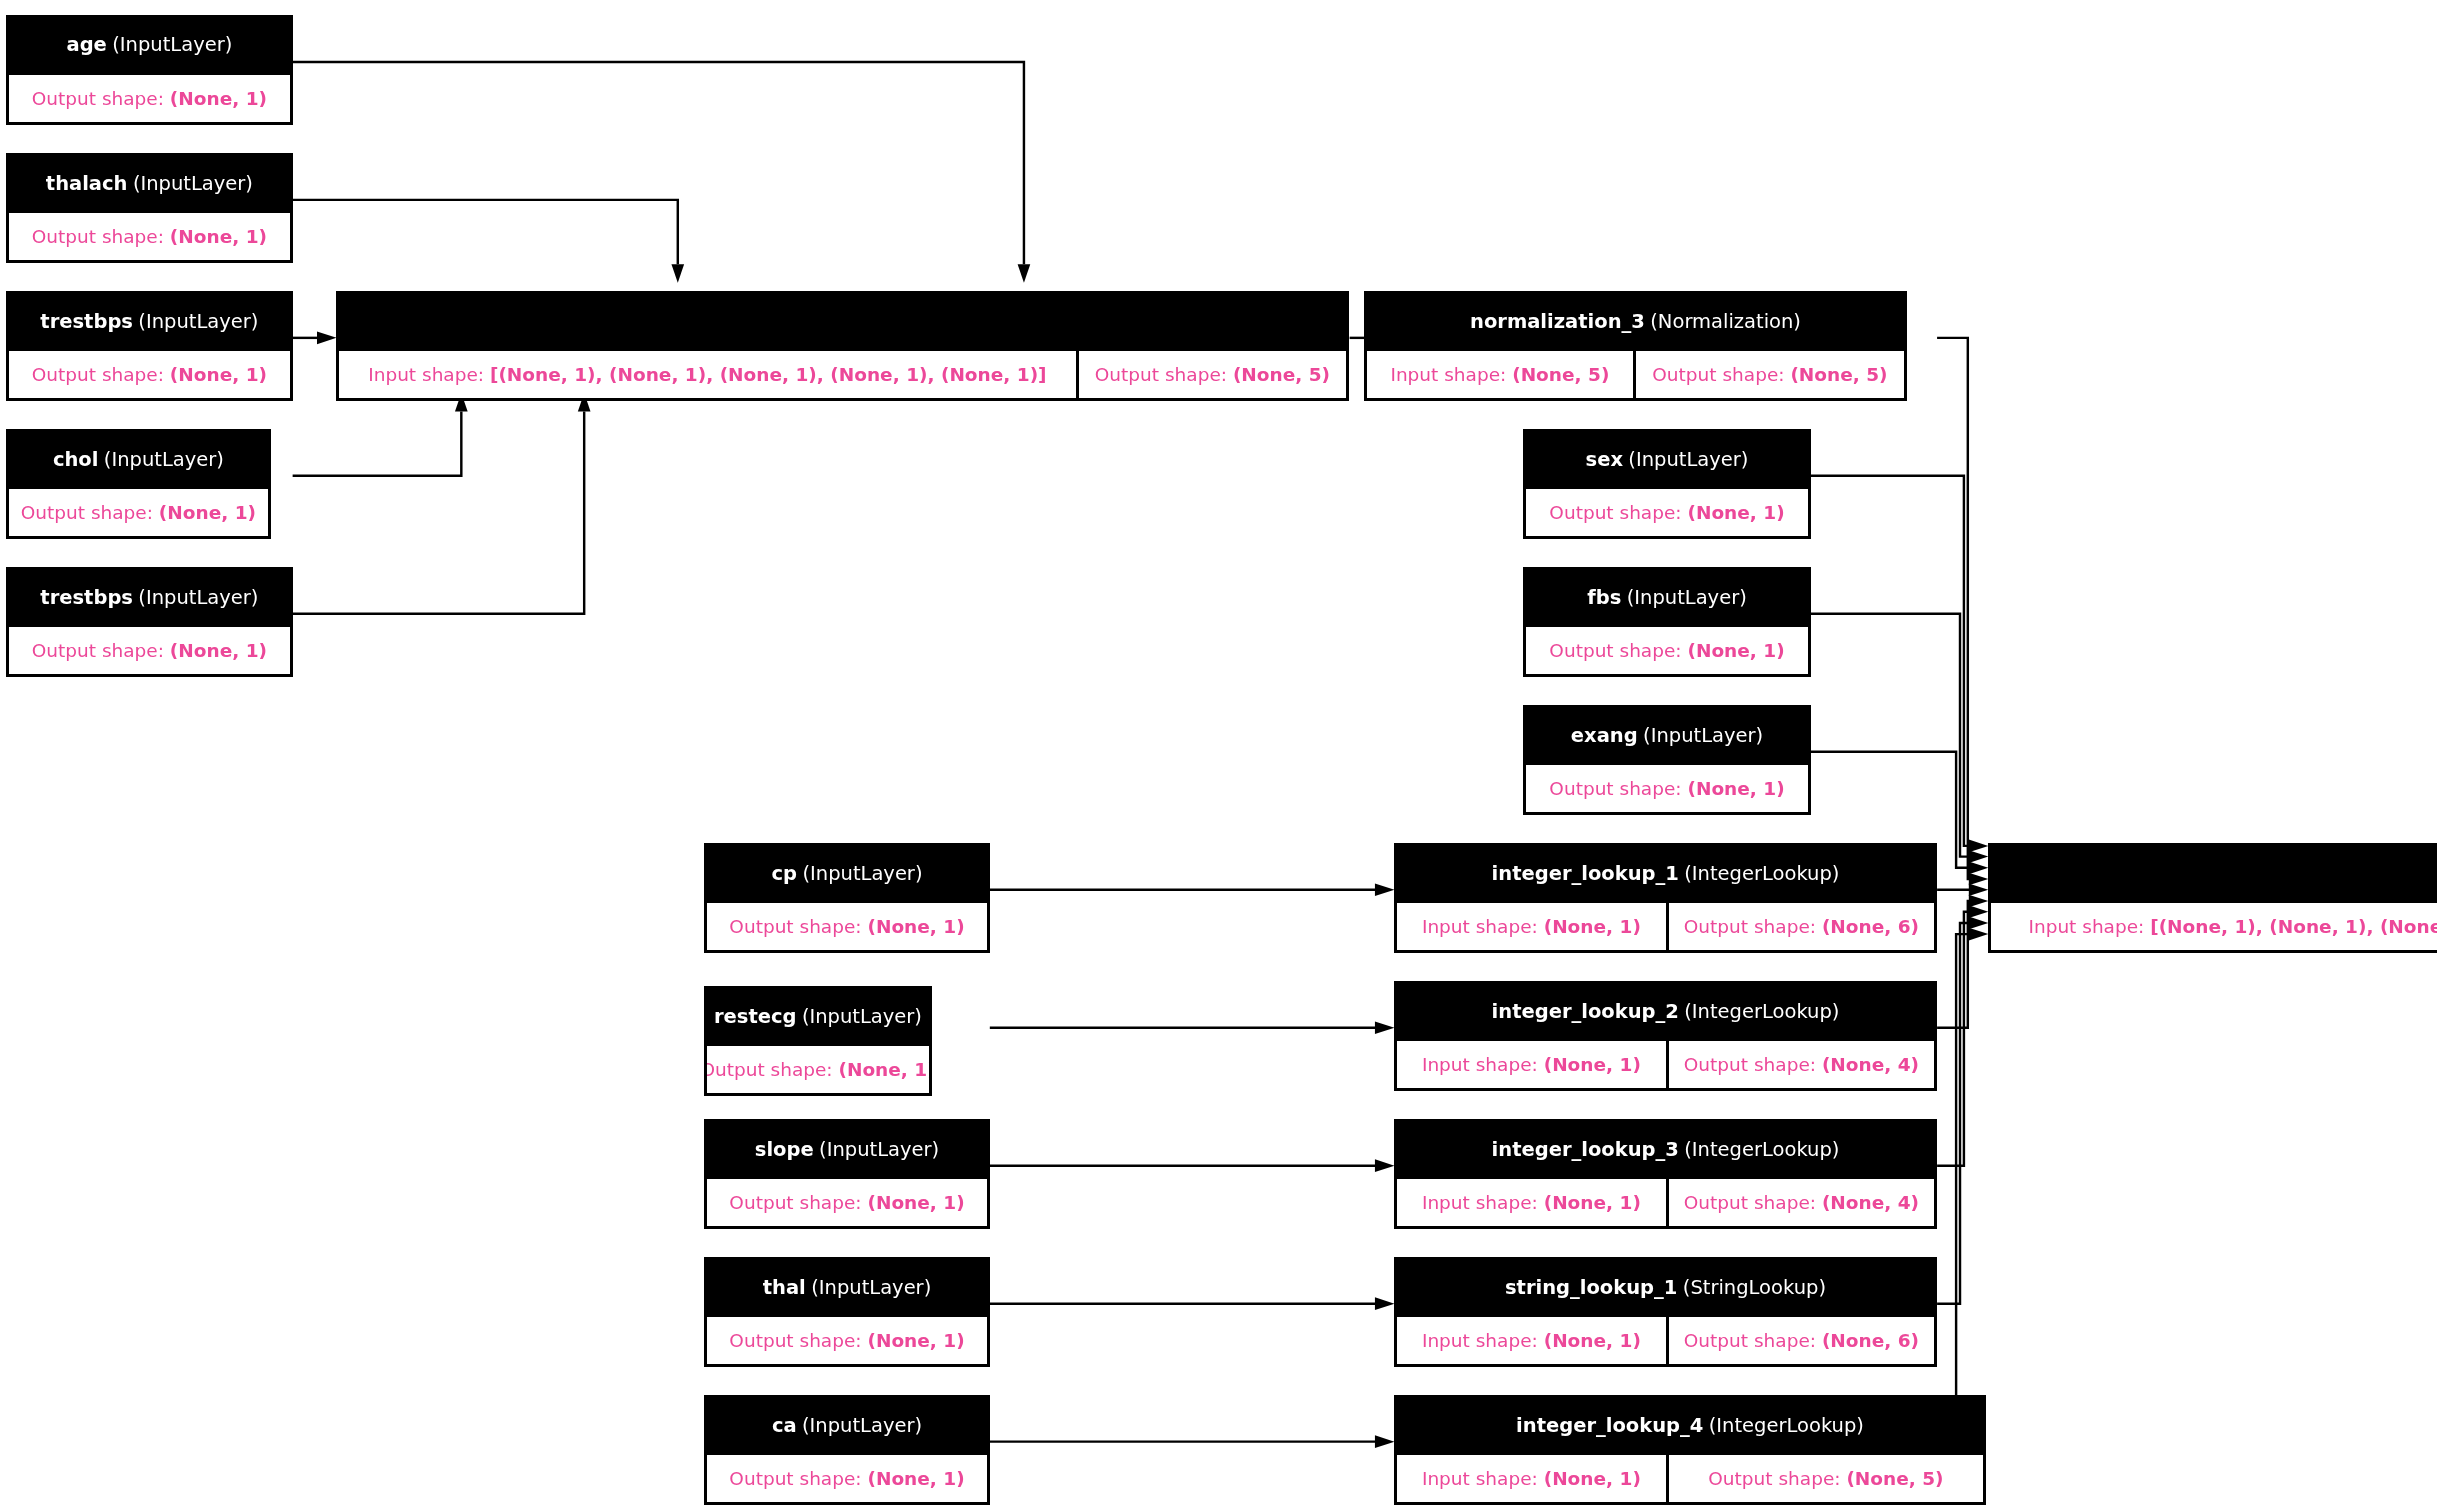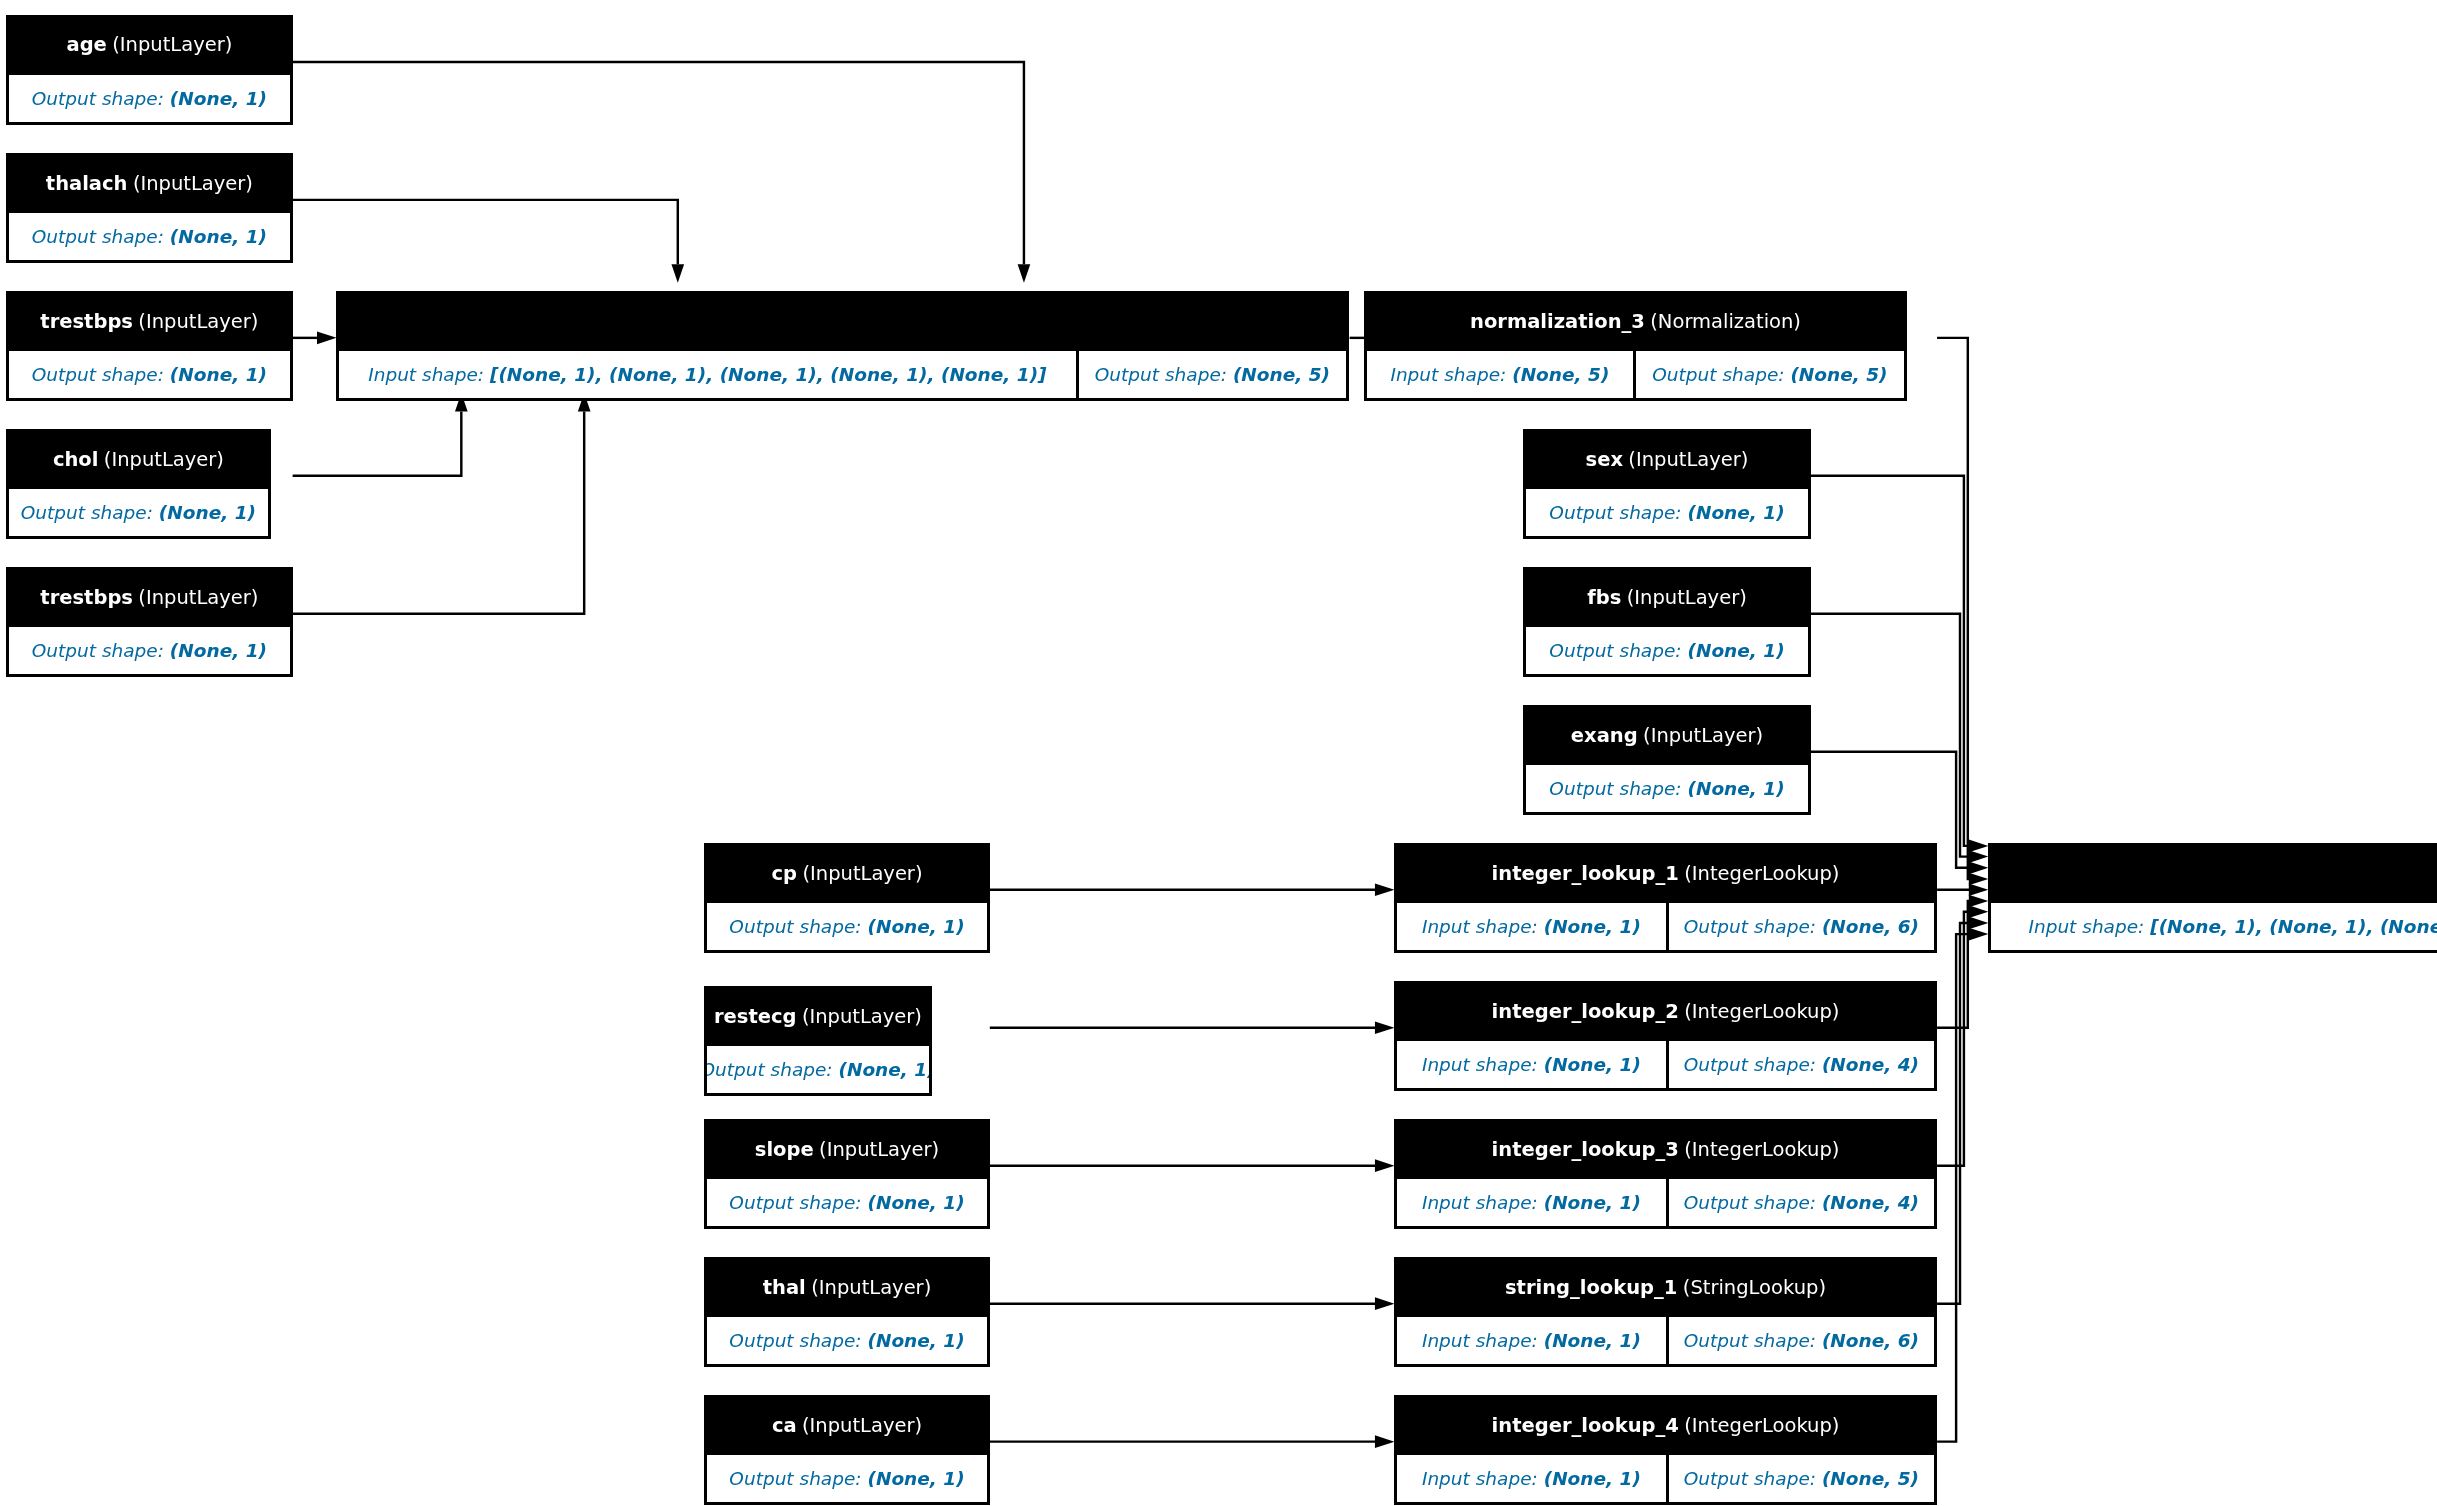--- a/index.html
+++ b/index.html
@@ -4,22 +4,22 @@
 <style>
   html,body{margin:0;padding:0;background:#ffffff;}
   body{width:3471px;height:1506px;position:relative;font-family:"DejaVu Sans",sans-serif;}
   #canvas{position:absolute;left:0;top:0;width:3471px;height:1506px;background:#ffffff;overflow:hidden;}
   svg.edges{position:absolute;left:0;top:0;z-index:1;}
   .node{position:absolute;height:110px;background:#000000;color:#ffffff;z-index:2;box-sizing:border-box;margin-top:8px;}
   .hdr{height:60px;display:flex;align-items:center;justify-content:center;font-size:19.5px;white-space:pre;}
   .hdr b{font-weight:bold;}
   .hdr .t{margin-left:5.4px;font-weight:normal;}
   .body{position:absolute;left:2.9px;right:2.9px;top:60px;bottom:2.9px;display:flex;gap:2.9px;}
-  .cell{background:#ffffff;color:#0369a1;display:flex;align-items:center;justify-content:center;
-        font-size:18.5px;white-space:pre;overflow:hidden;font-style:italic;}
+  .cell{background:#ffffff;color:#ec4899;display:flex;align-items:center;justify-content:center;
+        font-size:18.5px;white-space:pre;overflow:hidden;}
   .cell b{font-weight:bold;}
   .cell.grow{flex:1 1 auto;}
   .cell.full{flex:1 1 auto;}
 </style>
 </head>
 <body>
 
 <div id="canvas">
 
   <svg class="edges" width="3471" height="1506" viewBox="0 0 7119 3089">
@@ -200,21 +200,21 @@
   </div>
 
   <div class="node" style="left:1394px;top:1249px;width:543px">
     <div class="hdr"><b>string_lookup_1</b><span class="t">(StringLookup)</span></div>
     <div class="body">
       <div class="cell" style="width:269px"><span>Input shape: </span><b>(None, 1)</b></div>
       <div class="cell grow"><span>Output shape: </span><b>(None, 6)</b></div>
     </div>
   </div>
 
-  <div class="node" style="left:1394px;top:1387px;width:543px">
+  <div class="node" style="left:1394px;top:1387px;width:592px">
     <div class="hdr"><b>integer_lookup_4</b><span class="t">(IntegerLookup)</span></div>
     <div class="body">
       <div class="cell" style="width:269px"><span>Input shape: </span><b>(None, 1)</b></div>
       <div class="cell grow"><span>Output shape: </span><b>(None, 5)</b></div>
     </div>
   </div>
 
   <div class="node" style="left:1988px;top:835px;width:1476px">
     <div class="hdr"></div>
     <div class="body">

